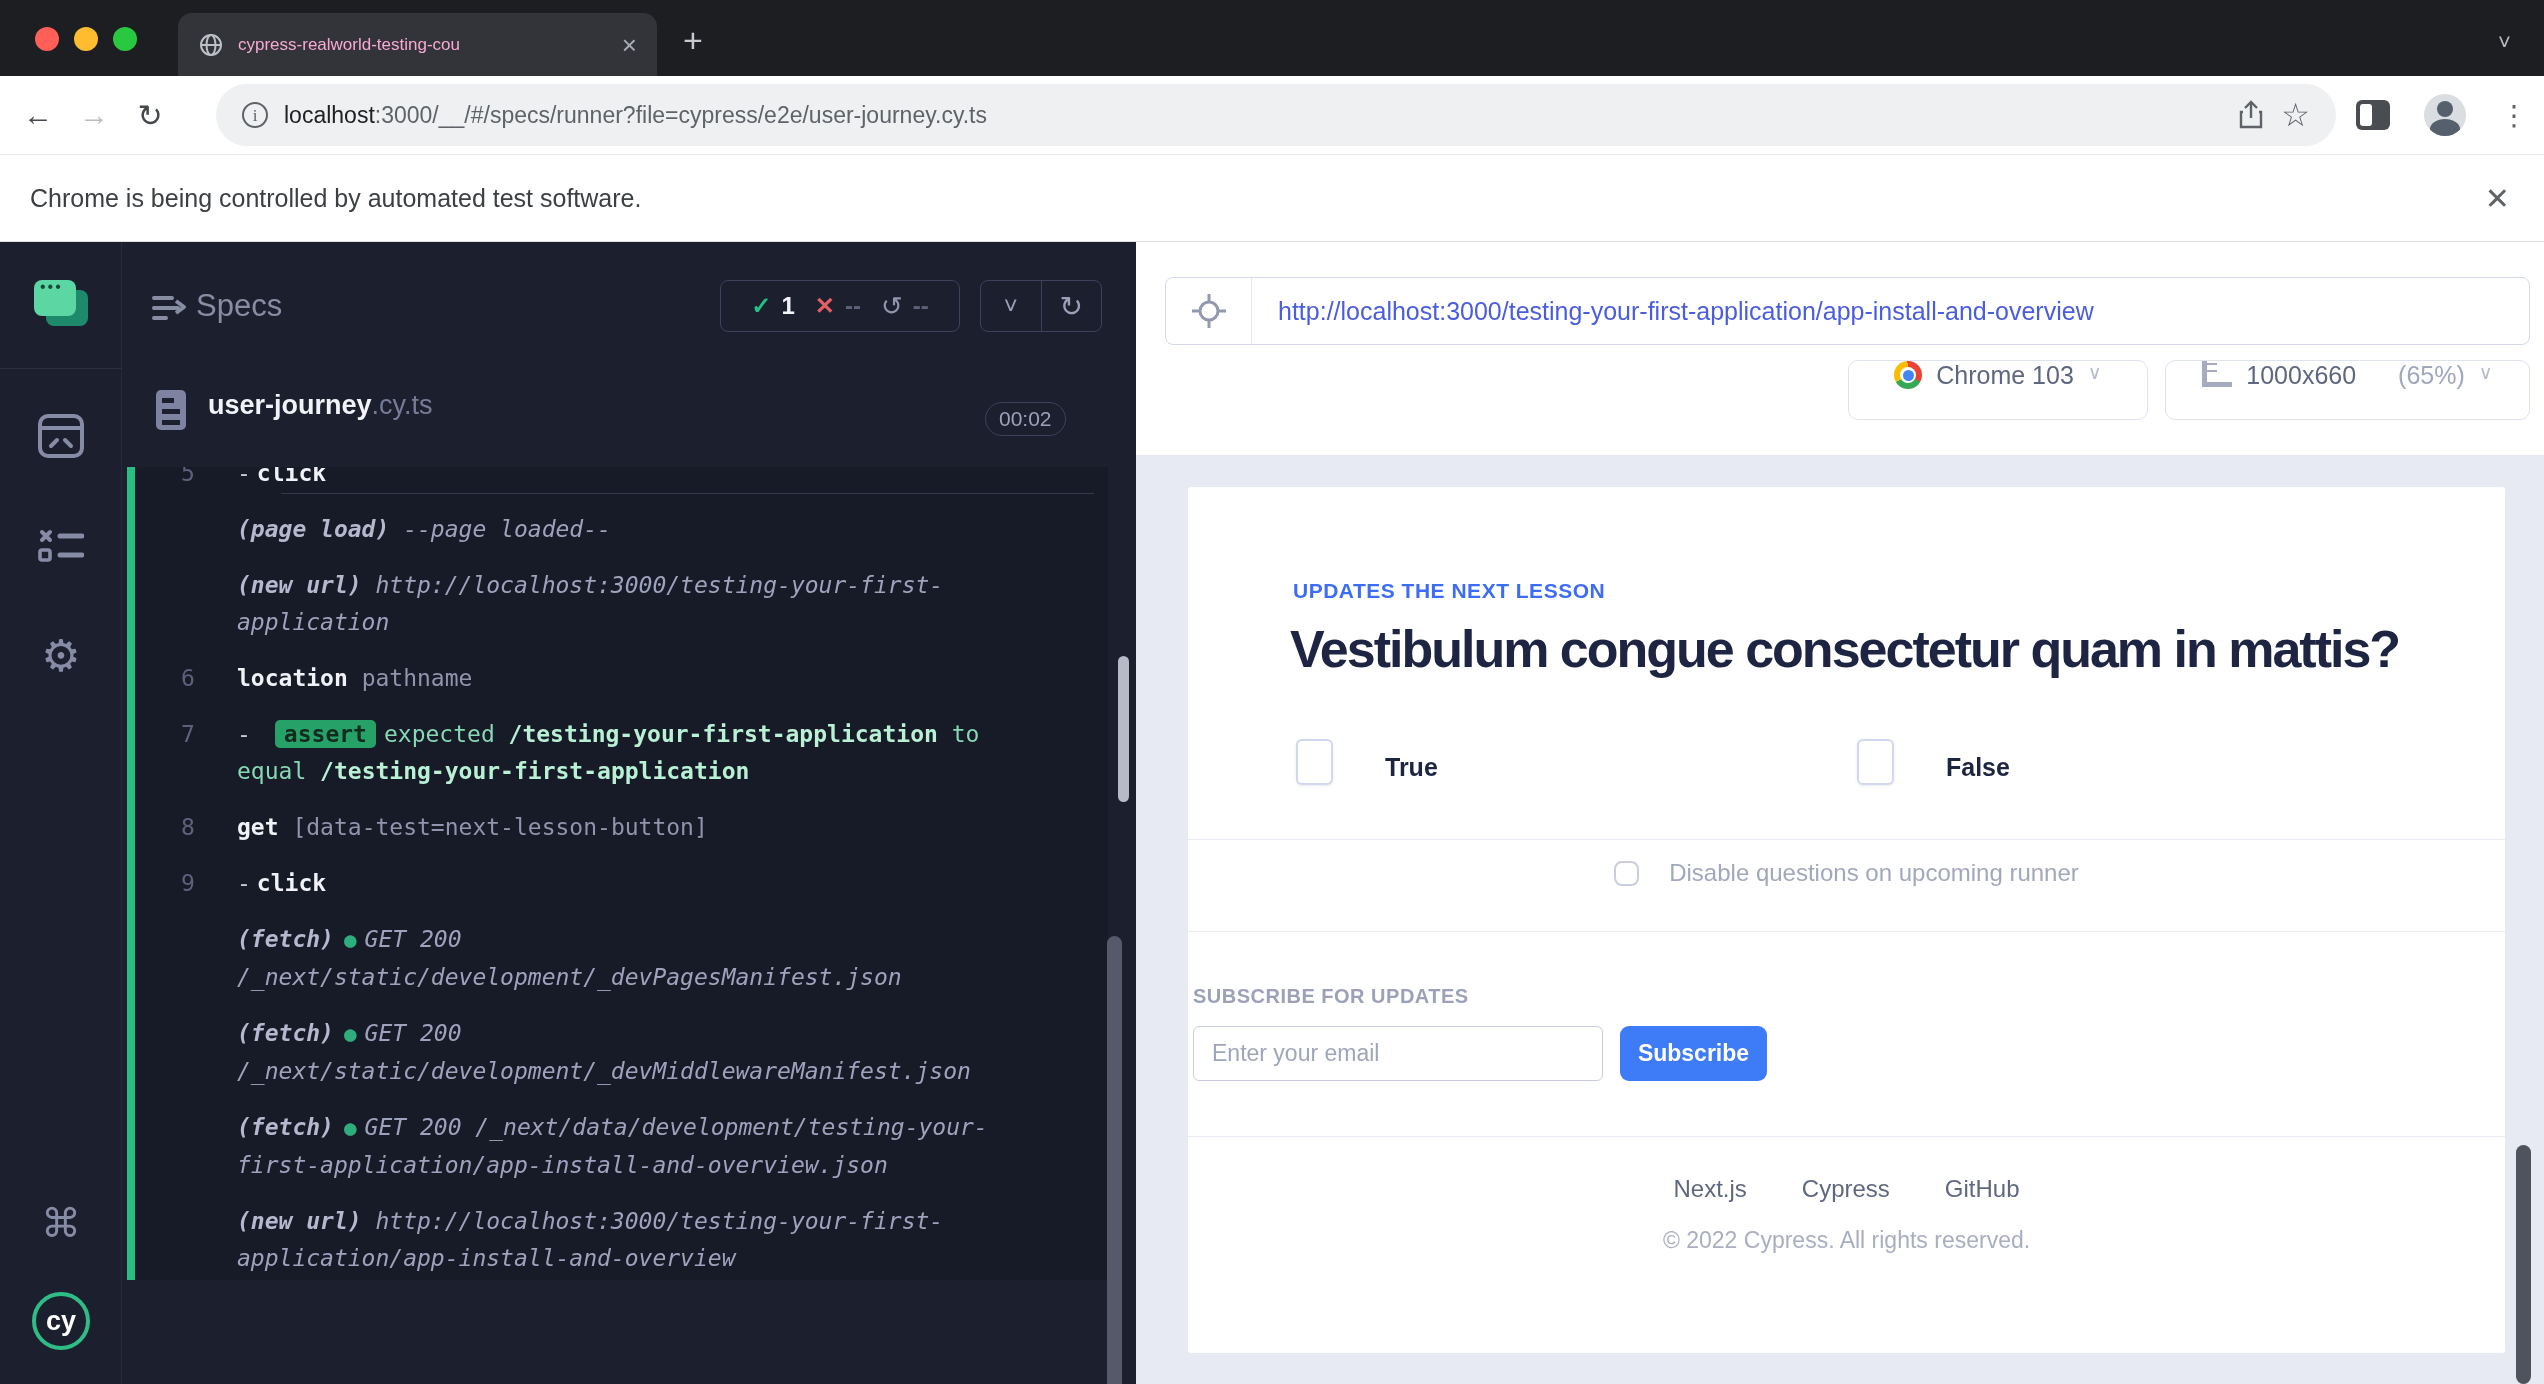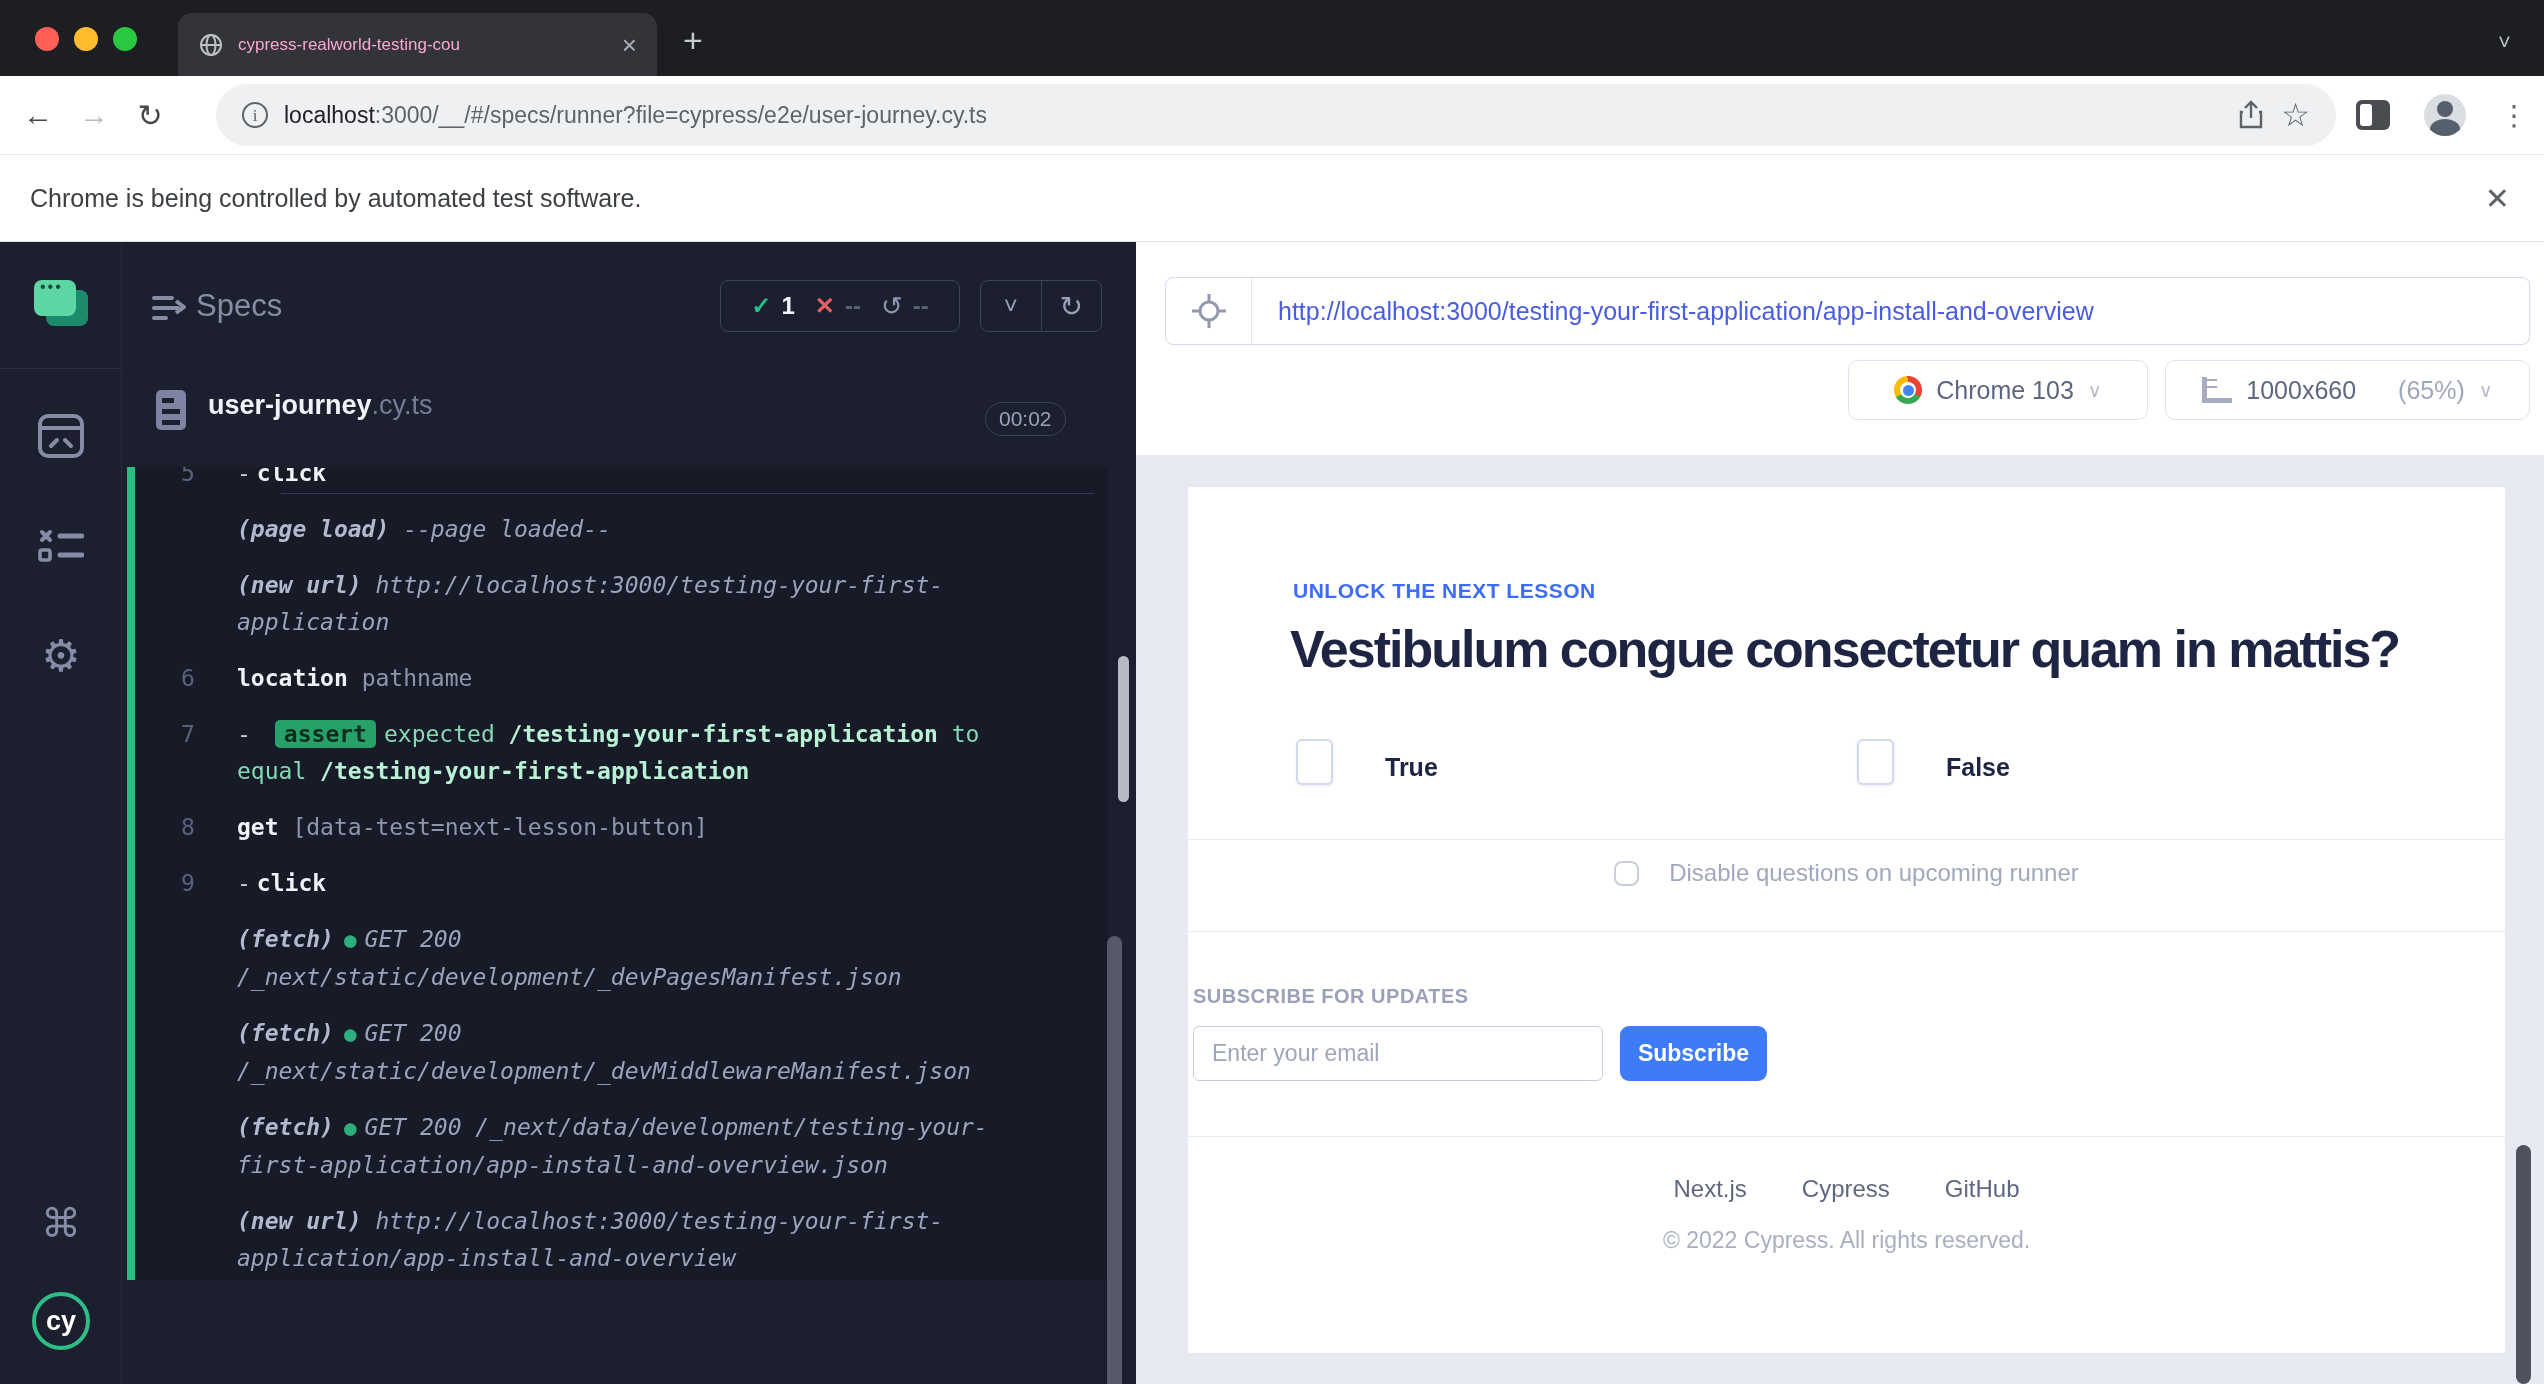--- a/index.html
+++ b/index.html
@@ -90,21 +90,21 @@
 
   .scroll-light { position:absolute; left:1118px; top:414px; width:11px; height:146px; background:#b6bac6; border-radius:6px; }
   .scroll-dark { position:absolute; left:1107px; top:694px; width:15px; height:624px; background:#56596a; border-radius:8px; }
 
   
   .aut { position:absolute; left:1136px; top:0; width:1408px; height:1142px; background:#e7e9f3; }
   .aut-topbar { position:absolute; left:0; top:0; width:1408px; height:213px; background:#ffffff; }
   .aut-urlbox { position:absolute; left:29px; top:35px; width:1365px; height:68px; border:1px solid #d3d8ea; border-radius:8px; display:flex; align-items:center; background:#fff; }
   .url-iconcell { width:86px; height:100%; border-right:1px solid #e2e6f2; display:flex; align-items:center; justify-content:center; }
   .aut-url-text { margin-left:26px; font-size:25px; color:#4a5ce0; white-space:nowrap; overflow:hidden; }
-  .selector { position:absolute; top:118px; height:60px; background:#fff; border:1px solid #dfe3f0; border-radius:10px; display:flex; align-items:center; justify-content:center; gap:14px; font-size:25px; color:#5f6780; }
+  .selector { position:absolute; top:118px; height:60px; background:#fff; border:1px solid #dfe3f0; border-radius:10px; display:flex; justify-content:center; gap:14px; font-size:25px; color:#5f6780; }
   .sel-browser { left:712px; width:300px; }
   .sel-viewport { left:1029px; width:365px; }
   .chevron-sm { color:#b7bccd; font-size:19px; }
   .dim { color:#a0a6bb;margin-left:28px; }
   .chrome-logo { width:28px; height:28px; border-radius:50%; background:conic-gradient(from 120deg, #34a853 0 33%, #fbbc05 0 66%, #ea4335 0 100%); position:relative; }
   .chrome-logo::before { content:""; position:absolute; left:6px; top:6px; width:16px; height:16px; border-radius:50%; background:#fff; }
   .chrome-logo::after { content:""; position:absolute; left:8.5px; top:8.5px; width:11px; height:11px; border-radius:50%; background:#4285f4; }
   .ruler-ic { width:30px; height:26px; border-left:5px solid #a6abc0; border-bottom:5px solid #a6abc0; position:relative; }
   .ruler-ic::before { content:""; position:absolute; left:0px; top:2px; width:10px; height:2px; background:#a6abc0; box-shadow:0 7px 0 #a6abc0; }
 
@@ -323,21 +323,21 @@
       </div>
       <div class="selector sel-viewport">
         <span class="ruler-ic"></span>
         <span>1000x660</span>
         <span class="dim">(65%)</span>
         <span class="chevron-sm">∨</span>
       </div>
     </div>
 
     <div class="app-card">
-      <div class="eyebrow">UNLOCK THE NEXT LESSON</div>
+      <div class="eyebrow">UPDATES THE NEXT LESSON</div>
       <h1 class="question">Vestibulum congue consectetur quam in mattis?</h1>
 
       <div class="option opt-true">
         <span class="checkbox-lg"></span>
         <span class="opt-label">True</span>
       </div>
       <div class="option opt-false">
         <span class="checkbox-lg"></span>
         <span class="opt-label">False</span>
       </div>

